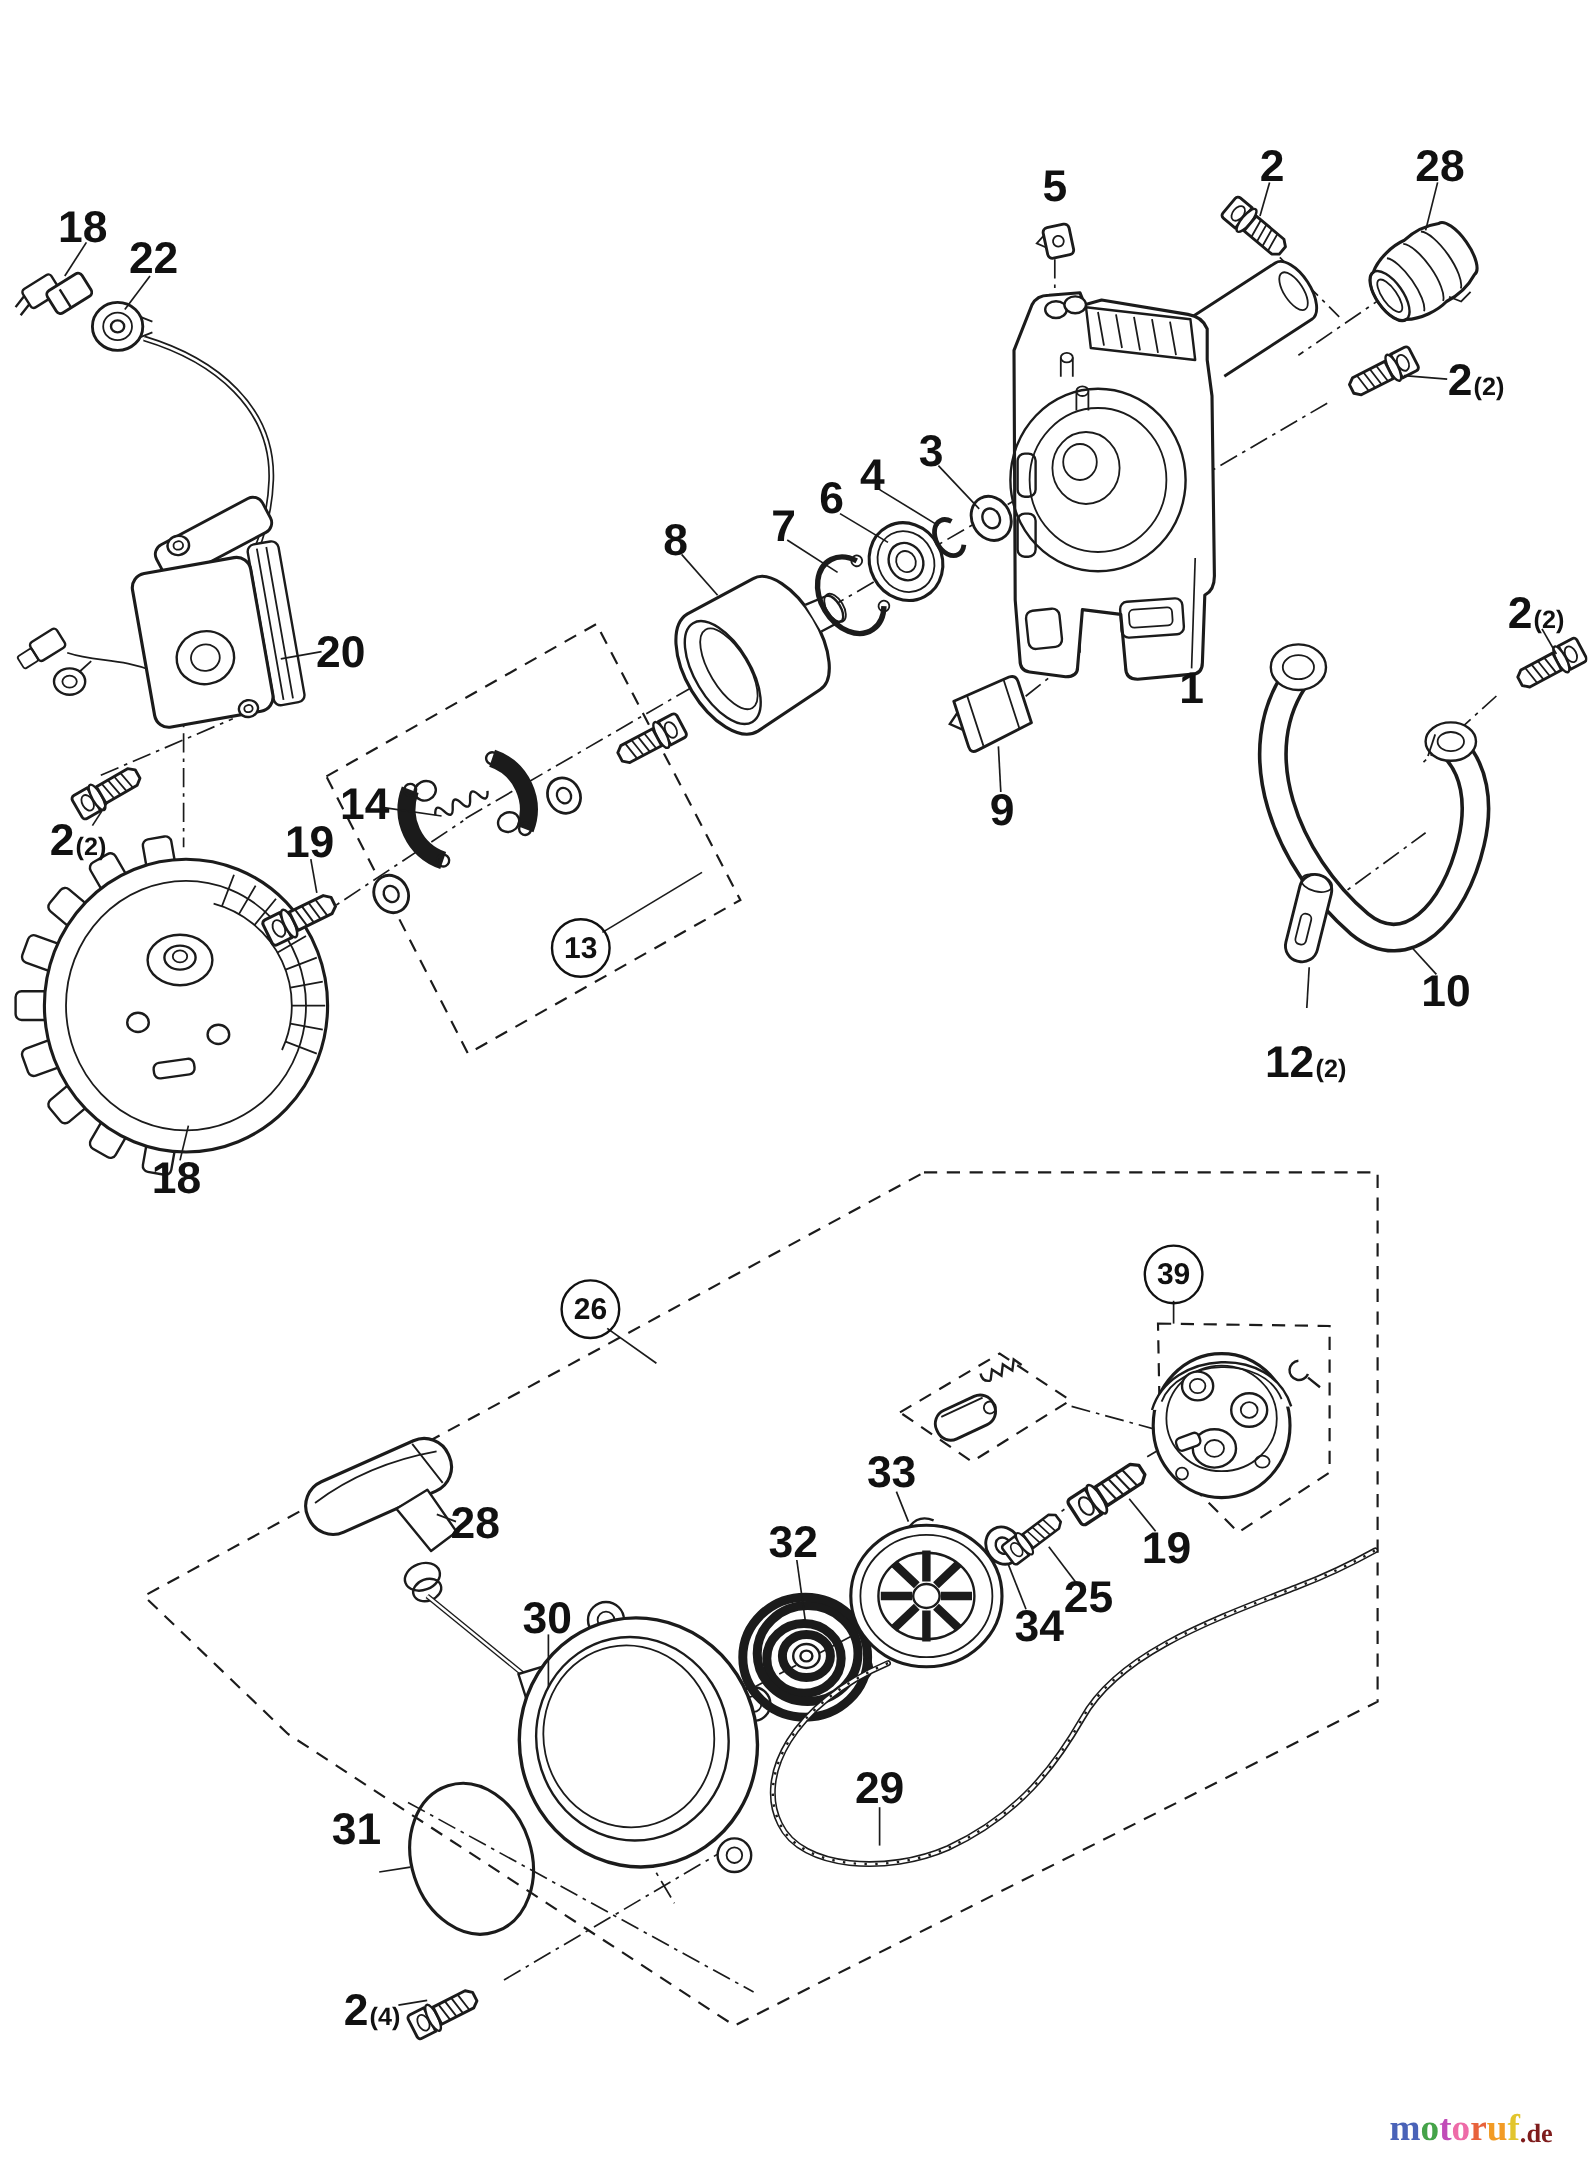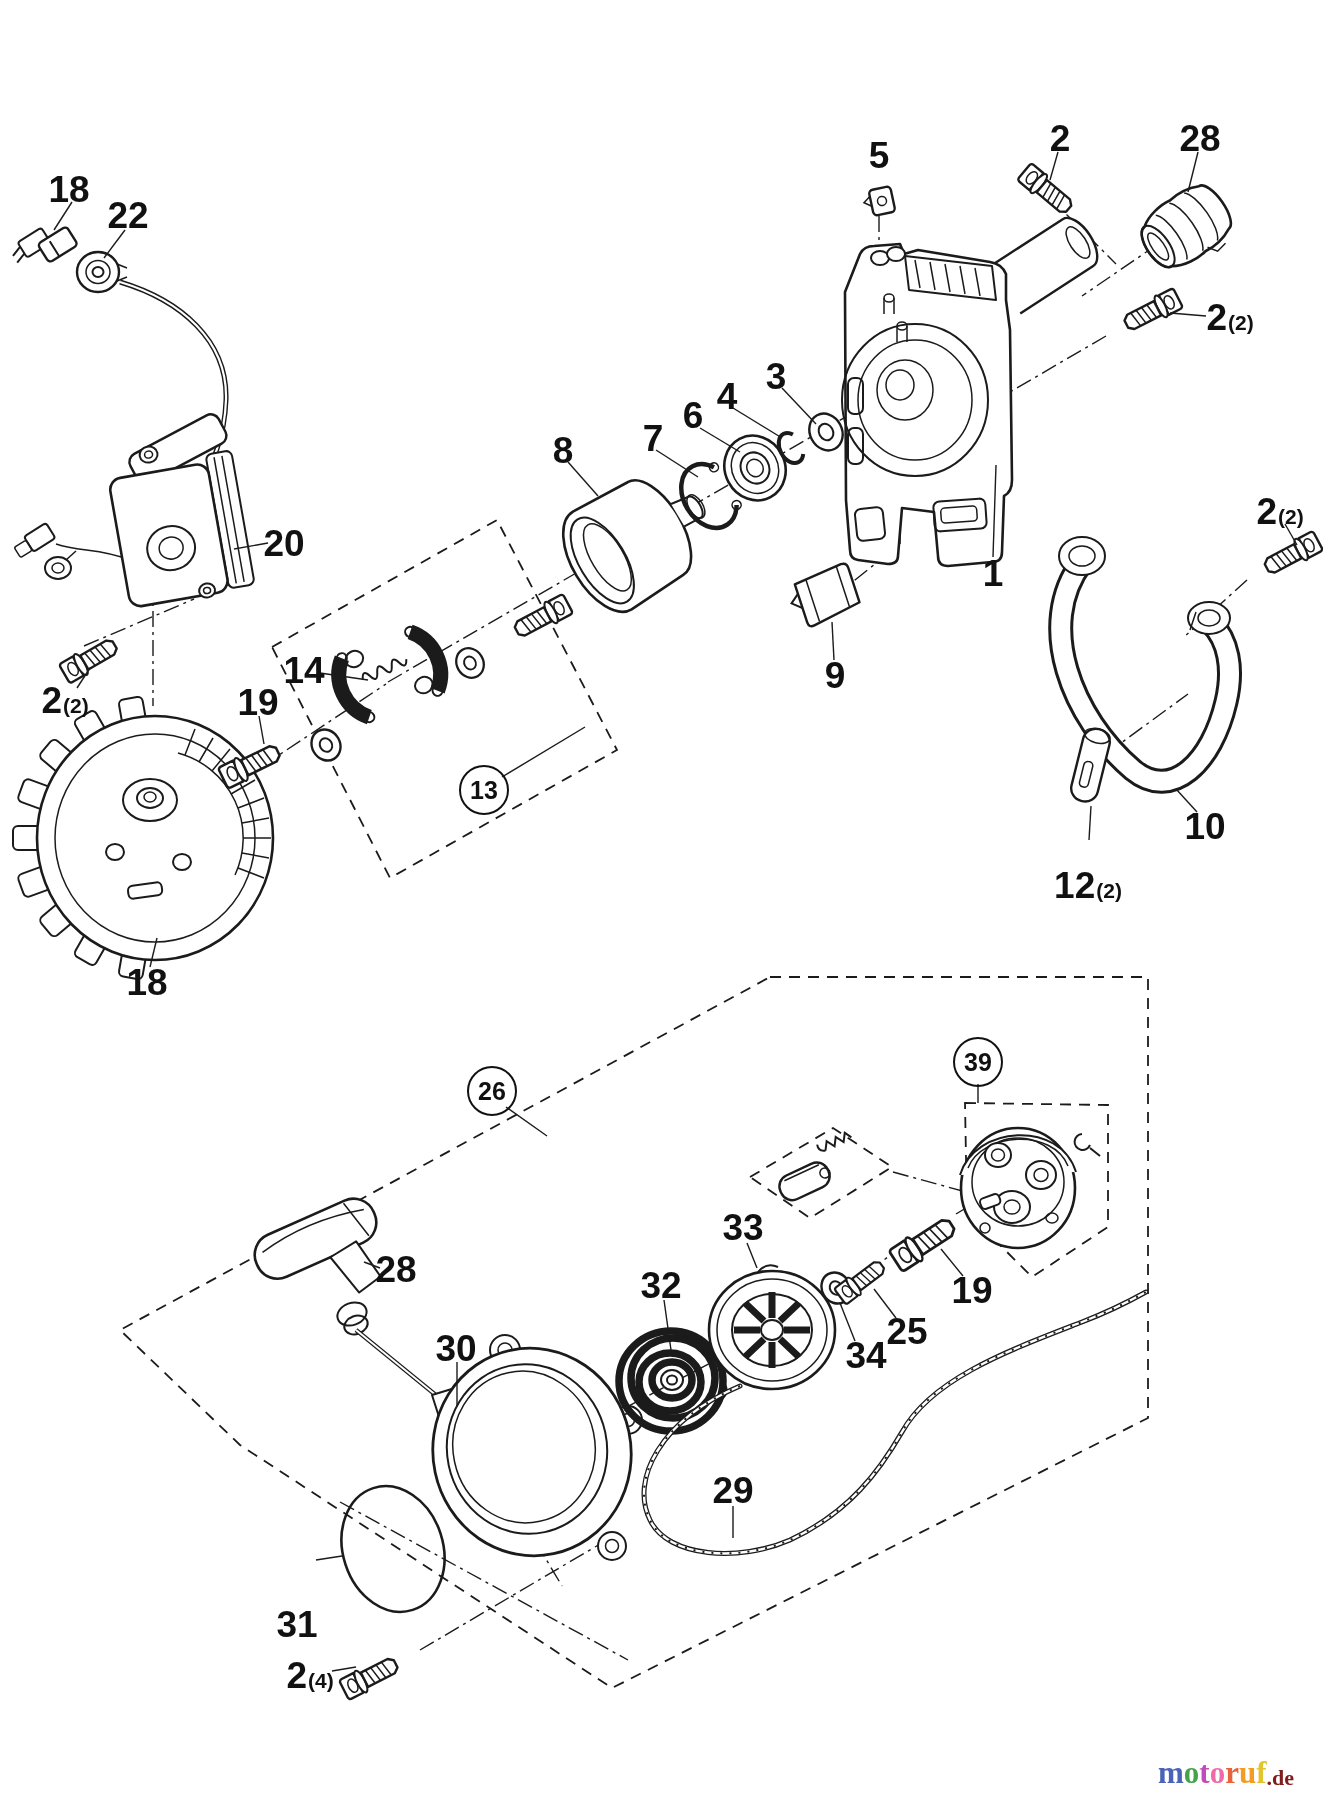--- a/index.html
+++ b/index.html
@@ -474,21 +474,21 @@
     </div>
 <div class="plabel" style="left:907px;top:1331px">
       <span class="num">25</span>
     </div>
 <div class="plabel" style="left:866px;top:1355px">
       <span class="num">34</span>
     </div>
 <div class="plabel" style="left:733px;top:1490px">
       <span class="num">29</span>
     </div>
-<div class="plabel" style="left:297px;top:1624px">
+<div class="plabel" style="left:297px;top:1524px">
       <span class="num">31</span>
     </div>
 <div class="plabel" style="left:310px;top:1675px">
       <span class="num">2</span>
       <span class="qty">(4)</span>
     </div>
 
 <div class="watermark">
   <span><span style="color: rgb(74, 99, 184);">m</span><span style="color: rgb(69, 163, 73);">o</span><span style="color: rgb(193, 75, 184);">t</span><span style="color: rgb(238, 107, 168);">o</span><span style="color: rgb(232, 99, 60);">r</span><span style="color: rgb(242, 155, 37);">u</span><span style="color: rgb(226, 197, 46);">f</span></span>
       <span class="tld">.de</span>

